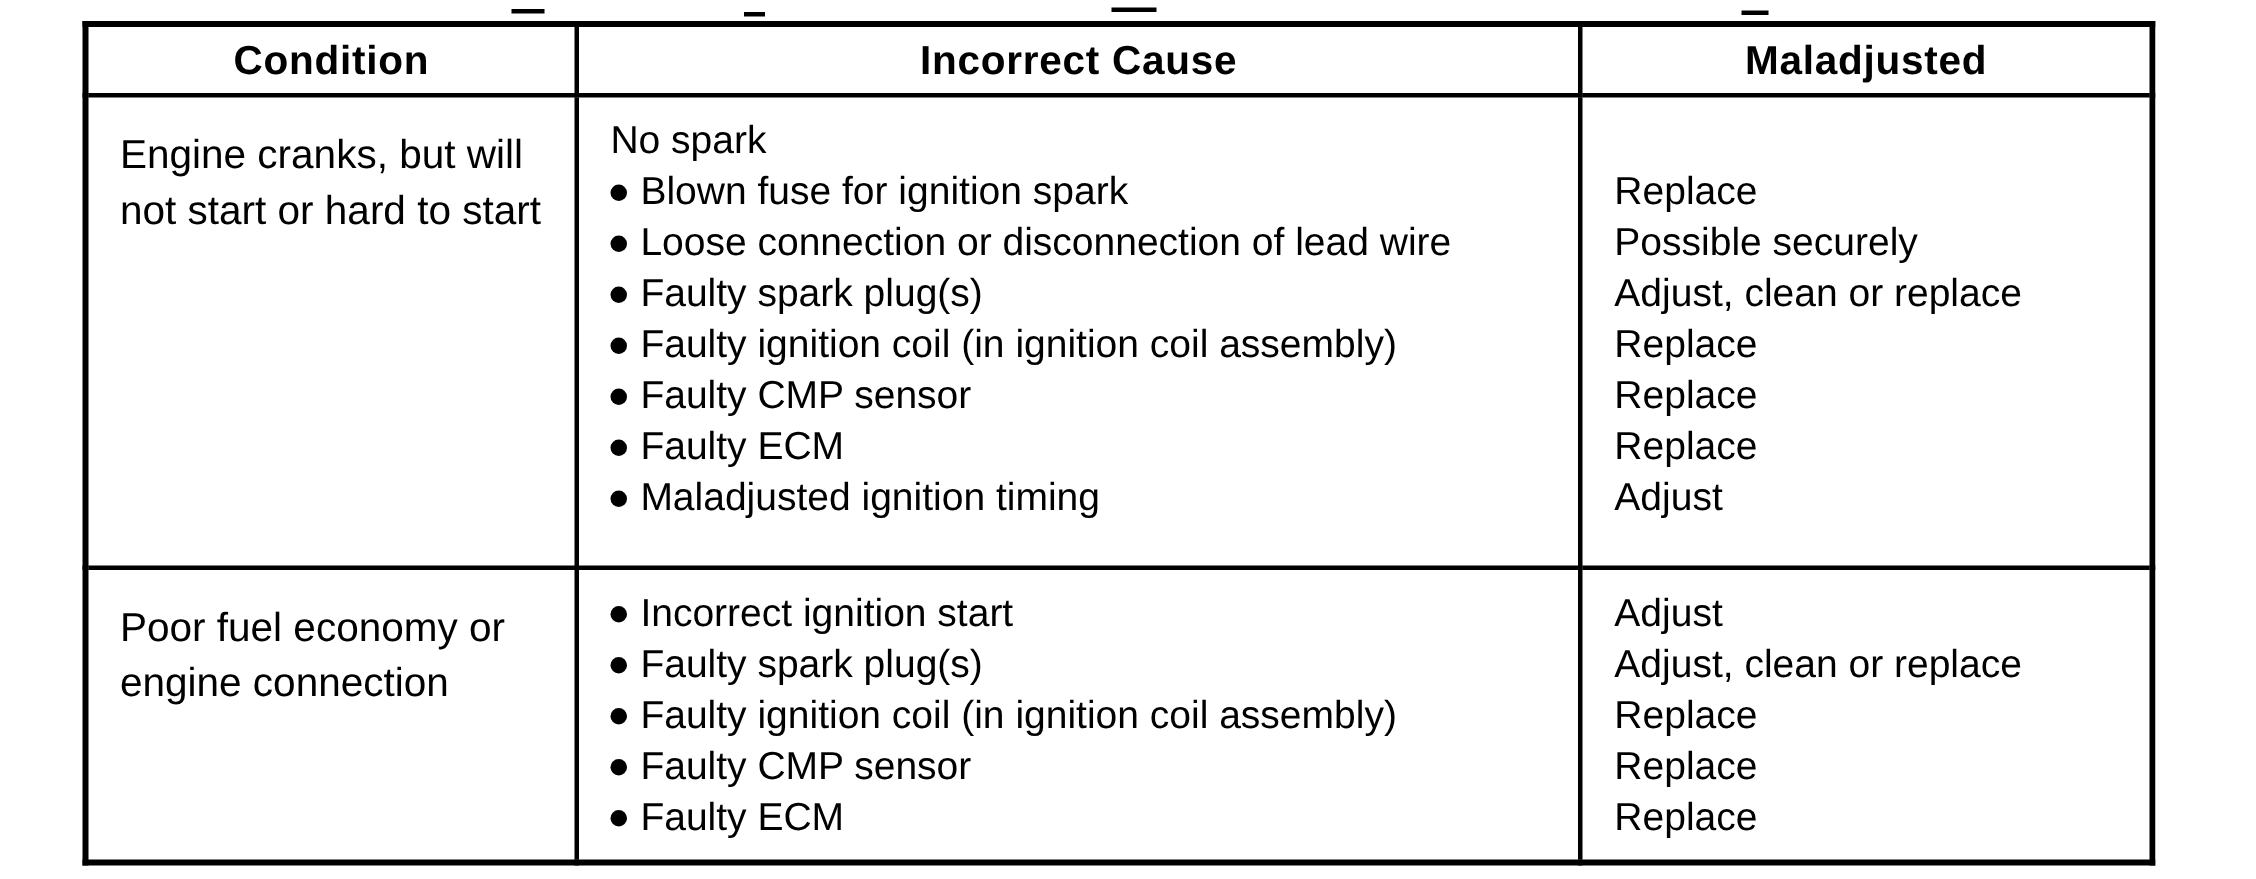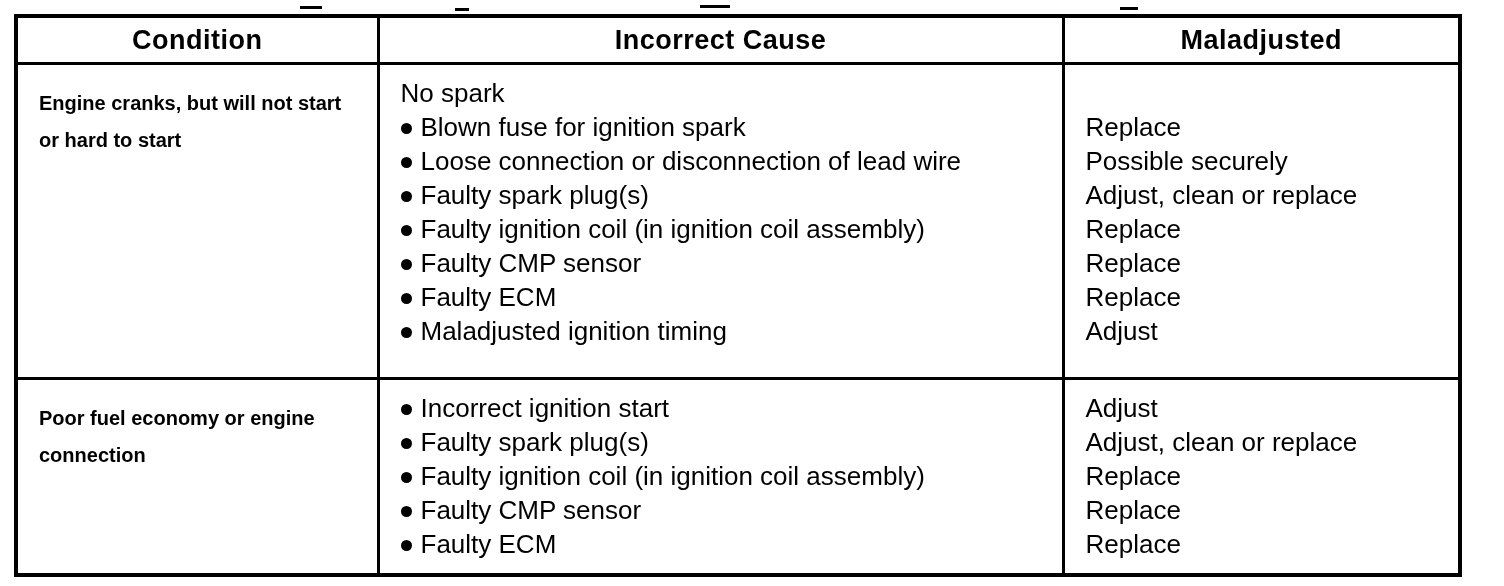--- a/index.html
+++ b/index.html
@@ -5,24 +5,25 @@
   html, body {
     margin: 0;
     padding: 0;
     background: #ffffff;
     font-family: "Liberation Sans", sans-serif;
     color: #000000;
     -webkit-font-smoothing: antialiased;
   }
   .sheet {
     position: relative;
-    width: 1504px;
+    width: 1396px;
     height: 586px;
     background: #ffffff;
     overflow: hidden;
+    margin-left: 41px;
   }
   
   .speck {
     position: absolute;
     background: #000;
     height: 3px;
   }
   .speck.s1 { left: 300px; top: 6px;  width: 22px; }
   .speck.s2 { left: 455px; top: 8px;  width: 14px; }
   .speck.s3 { left: 700px; top: 5px;  width: 30px; }
@@ -52,22 +53,22 @@
   .diag td {
     border: 3px solid #000;
     vertical-align: top;
     padding: 11px 12px 10px 21px;
     font-size: 26px;
   }
   tr.r1 { height: 315px; }
   tr.r2 { height: 196px; }
 
   .cond {
-    font-weight: bold;
-    font-size: 20px;
+    font-weight: normal;
+    font-size: 27px;
     line-height: 37px;
     padding-top: 9px;
   }
   .line {
     line-height: 34px;
     min-height: 34px;
     white-space: nowrap;
   }
   .line.heading { font-weight: normal; }
   .line.spacer  { min-height: 34px; }

